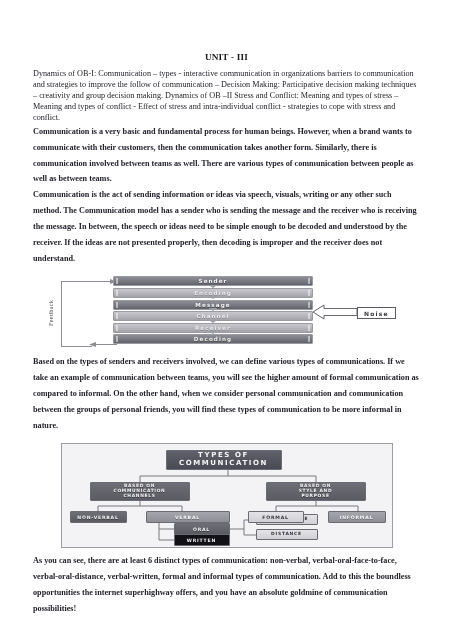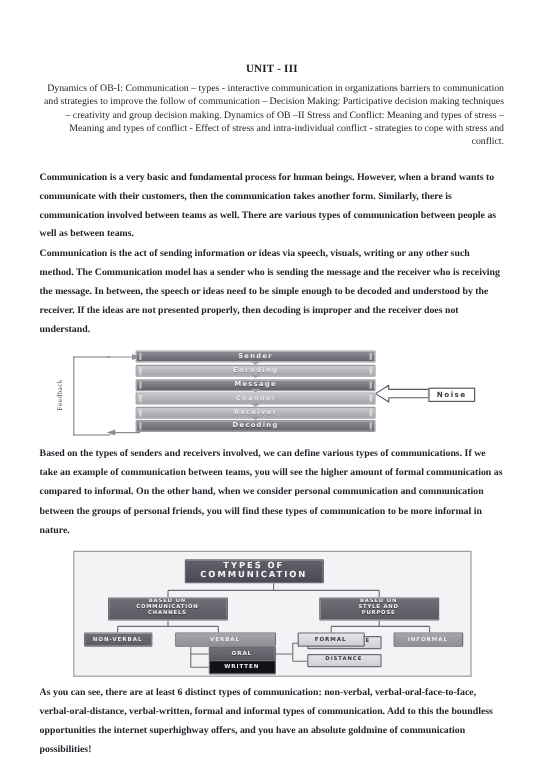--- a/index.html
+++ b/index.html
@@ -31,22 +31,21 @@
     margin: 0 0 7px 0;
   }
   .para {
     font-size: 8.2px;
     color: #23232c;
     margin: 0;
     text-align: left;
   }
   .para-tight {
     line-height: 1.33;
-    margin-bottom: 16px;
-    text-align: right;
+    margin-bottom: 0;
   }
   .para-loose {
     line-height: 1.95;
     margin-bottom: 0;
     font-weight: bold;
   }
 
   
   .diagram1 {
     position: relative;
@@ -346,21 +345,21 @@
         <path d="M182,76 L194,76"></path>
         <path d="M182,91 L194,91"></path>
 
         <path d="M254,57 L254,62"></path>
         <path d="M214,62 L296,62"></path>
         <path d="M214,62 L214,67"></path>
         <path d="M296,62 L296,67"></path>
       </g>
     </svg>
 
-    <div class="node node-title" style="left:92px; top:6px; width:116px; height:20px; font-size:7px; letter-spacing:1.6px; flex-direction:column;">
+    <div class="node node-title" style="left:104px; top:6px; width:116px; height:20px; font-size:7px; letter-spacing:1.6px; flex-direction:column;">
       <span>TYPES OF</span>
       <span>COMMUNICATION</span>
     </div>
 
     <div class="node n-dark" style="left:28px; top:38px; width:100px; height:19px; font-size:4.4px; letter-spacing:0.7px; flex-direction:column;">
       <span>BASED ON</span>
       <span>COMMUNICATION</span>
       <span>CHANNELS</span>
     </div>
 

